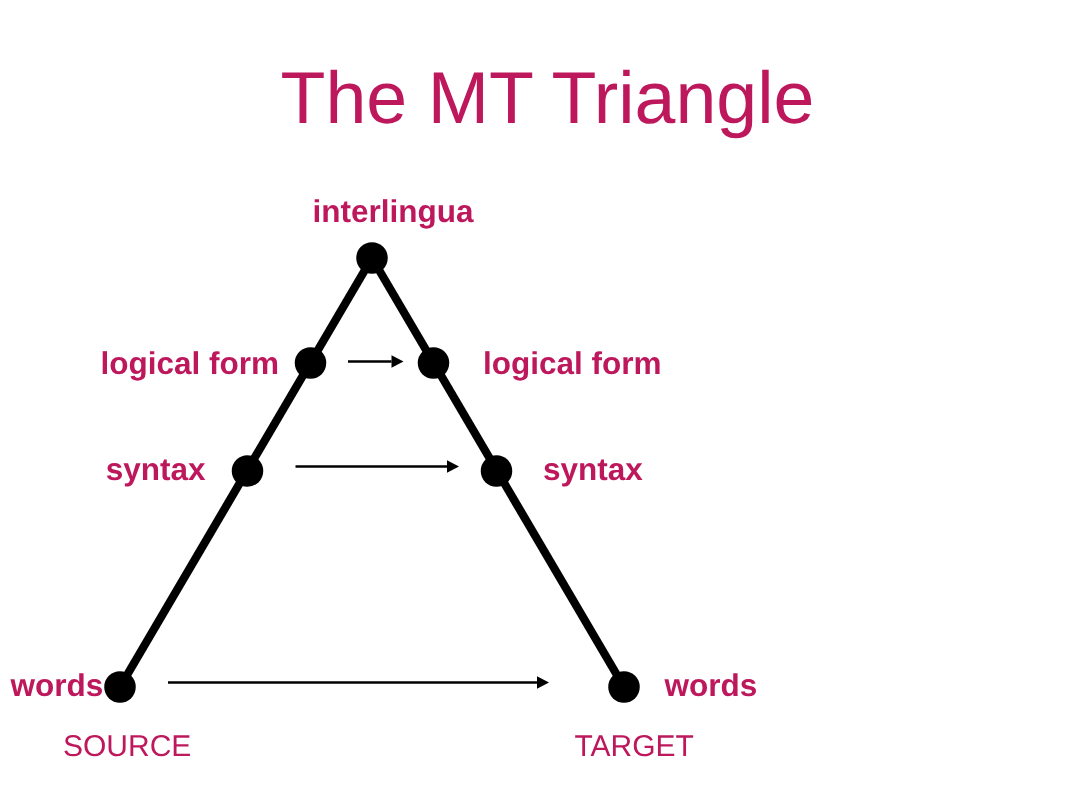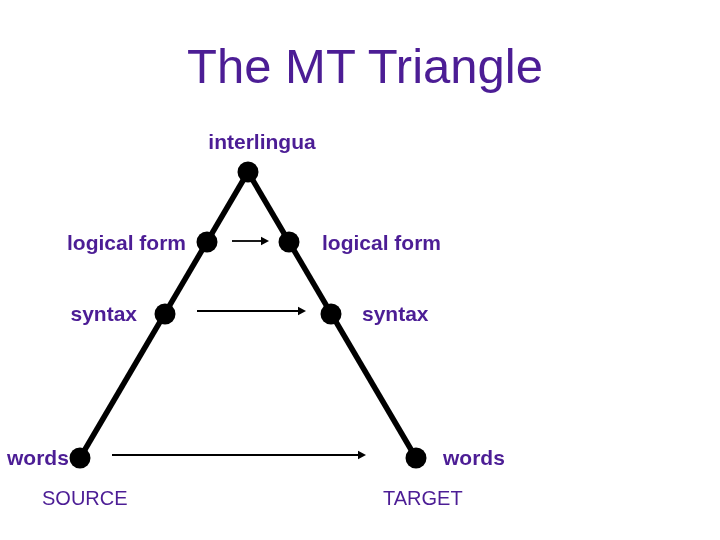--- a/index.html
+++ b/index.html
@@ -7,21 +7,21 @@
     padding: 0;
     background: #ffffff;
   }
   #slide {
     position: relative;
     width: 720px;
     height: 540px;
     background: #ffffff;
     overflow: hidden;
     font-family: "Liberation Sans", "DejaVu Sans", sans-serif;
-    color: #4c1d95;
+    color: #be185d;
     text-decoration: underline;
   }
   .title {
     position: absolute;
     top: 42px;
     left: 0;
     width: 730px;
     text-align: center;
     font-size: 49px;
     font-weight: 400;

